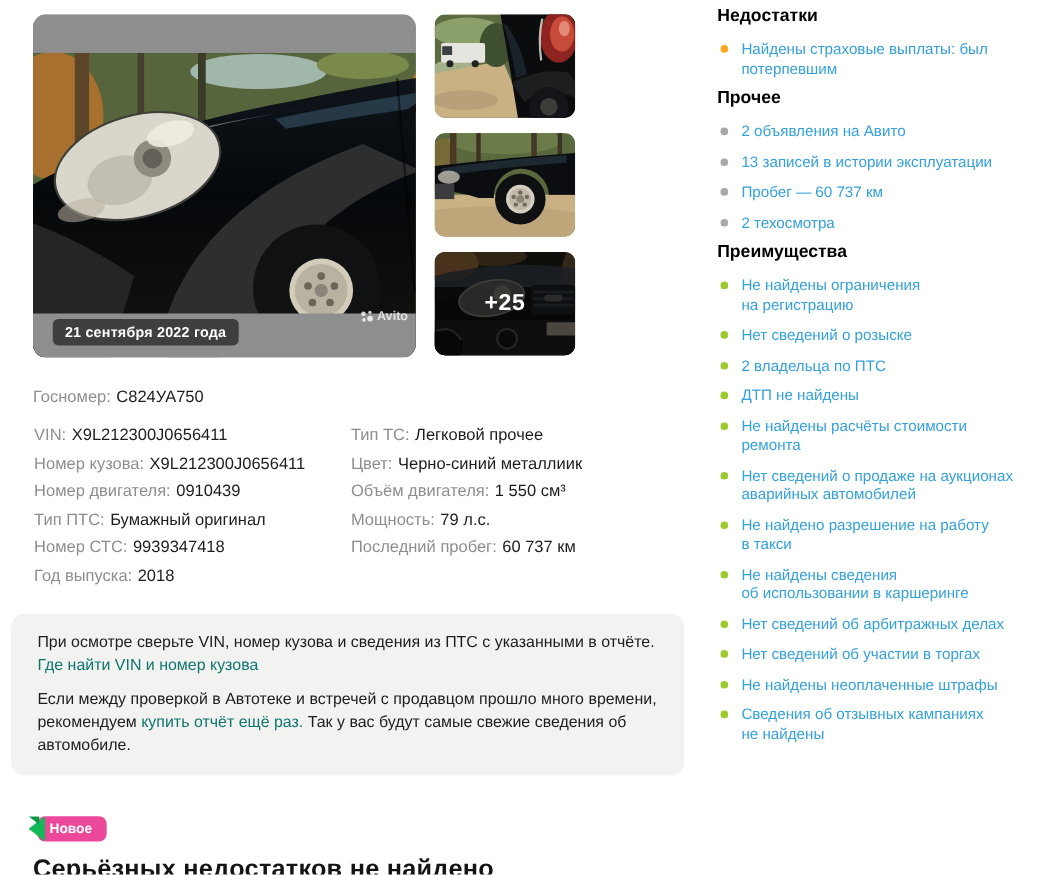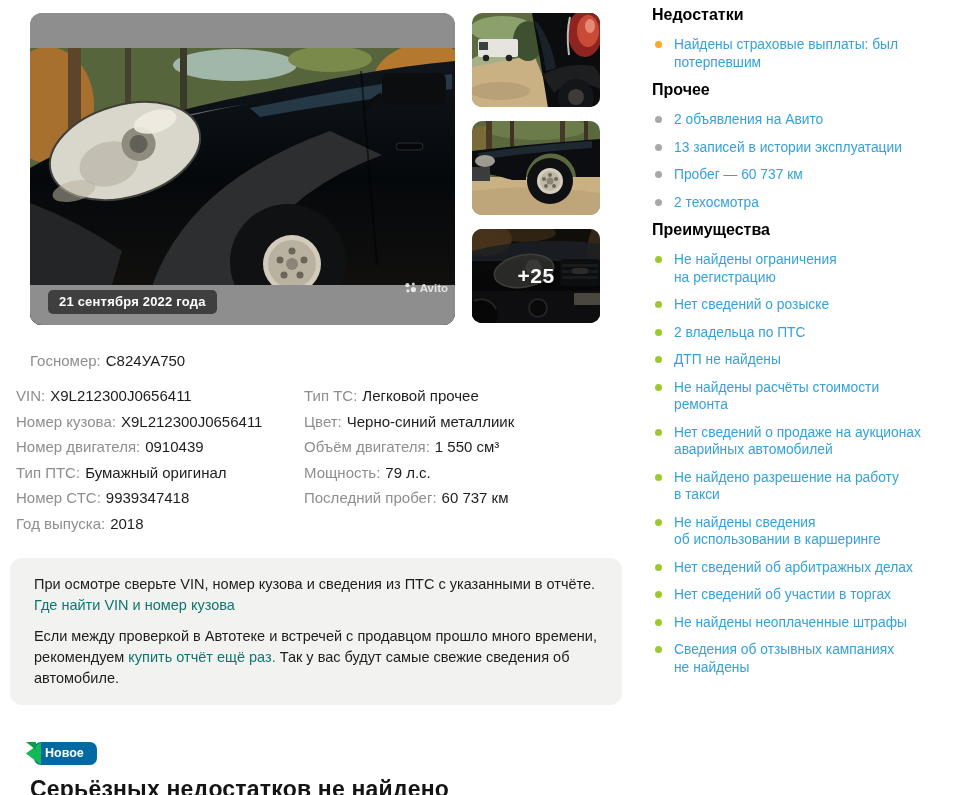--- a/index.html
+++ b/index.html
@@ -10,21 +10,21 @@
     font-family:"Liberation Sans", sans-serif;
     color:#1d1d1d;
     -webkit-font-smoothing:antialiased;
   }
   .page { display:flex; }
   .left-col { width:622px; margin-left:10px; flex:0 0 auto; }
   .right-col { width:312px; margin-left:20px; padding-top:6px; flex:0 0 auto; }
 
   
   .gallery { display:flex; margin:13px 0 0 20px; }
-  .main-photo { position:relative; width:425px; height:312px; border-radius:12px; overflow:hidden; cursor:pointer; flex:0 0 auto; }
+  .main-photo { position:relative; width:348px; height:312px; border-radius:12px; overflow:hidden; cursor:pointer; flex:0 0 auto; }
   .main-photo svg { display:block; }
   .thumbs { display:flex; flex-direction:column; gap:14px; margin-left:17px; }
   .thumb { position:relative; width:128px; height:94px; border-radius:10px; overflow:hidden; cursor:pointer; }
   .thumb svg { display:block; }
   .date-badge {
     position:absolute; left:18px; bottom:11px;
     background:rgba(56,56,56,.92); color:#fff;
     font-size:13px; font-weight:700; letter-spacing:.2px;
     padding:4px 11px 5px; border-radius:5px;
   }
@@ -34,41 +34,41 @@
     color:rgba(255,255,255,.75); font-size:11.5px; font-weight:700;
   }
   .more-photos {
     position:absolute; left:0; top:0; width:100%; height:100%;
     display:flex; align-items:center; justify-content:center;
     color:#ffffff; font-size:21px; font-weight:600; letter-spacing:.5px;
   }
 
   
   .plate-row { margin:27px 0 14px 20px; font-size:15px; }
-  .specs { display:flex; margin-left:6px; }
+  .specs { display:flex; margin-left:21px; }
   .spec-col-first { width:288px; }
   .spec-row { font-size:15px; line-height:25.5px; white-space:nowrap; }
   .label { color:#8e8e8e; margin-right:5px; }
   .value { color:#1d1d1d; }
 
   
   .info-box {
     width:612px; margin-top:22px;
     background:#f2f2f0; border-radius:12px;
     padding:16px 24px;
     font-size:14.5px; line-height:21px; color:#1d1d1d;
   }
   .info-box .p2 { margin-top:10px; max-width:565px; }
   .link { color:#0f766e; text-decoration:none; cursor:pointer; }
 
   
   .new-badge {
     position:relative; display:inline-block;
     margin:37px 6px 0 24px;
-    background:#0369a1; color:#fff;
+    background:#ec4899; color:#fff;
     font-size:12.5px; font-weight:700;
     padding:4px 13px 5px 11px; border-radius:7px;
   }
   .new-badge::before {
     content:""; position:absolute; left:-8px; top:0;
     width:15px; height:100%; background:#12b956;
     clip-path:polygon(100% 0, 0 50%, 100% 100%);
   }
   .new-badge::after {
     content:""; position:absolute; left:-8px; top:0;

